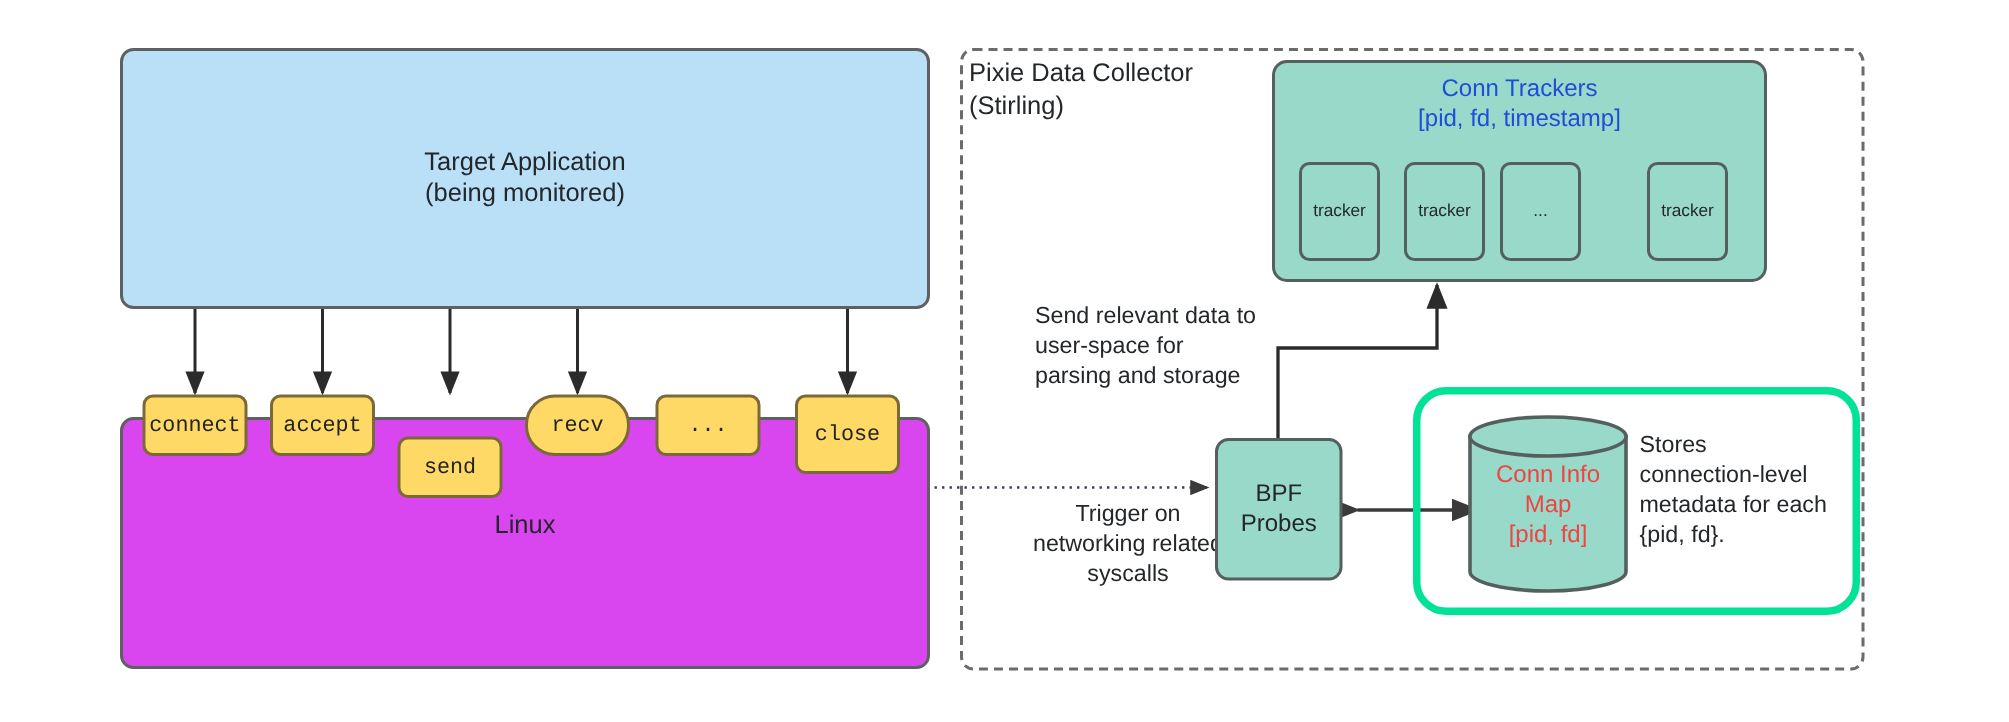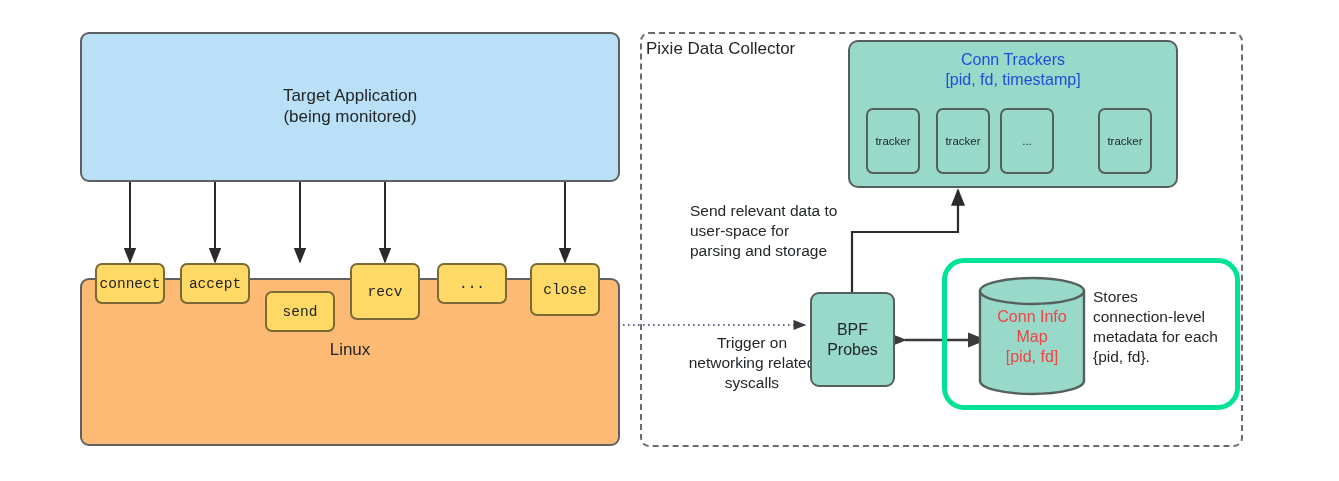--- a/index.html
+++ b/index.html
@@ -3,21 +3,21 @@
 <meta charset="utf-8">
 <title>Pixie Data Collector Architecture Diagram</title>
 <style>
   html,body{margin:0;padding:0;background:#ffffff;}
   body{font-family:"Liberation Sans",sans-serif;}
   #stage{position:relative;width:1339px;height:481px;background:#ffffff;overflow:hidden;}
   .abs{position:absolute;box-sizing:border-box;}
   .ctr{display:flex;align-items:center;justify-content:center;text-align:center;}
   .node{border:2px solid #5e6061;border-radius:9px;color:#23272a;line-height:1.22;}
   .app-box{background:#b9e0f7;font-size:17px;}
-  .linux-box{background:#fdba74;font-size:17px;}
+  .linux-box{background:#d946ef;font-size:17px;}
   .syscall{background:#ffd966;border:2px solid #7a6a38;border-radius:7px;
            font-family:"Liberation Mono",monospace;font-size:14.5px;color:#232323;}
   .teal{background:#99d9ca;border:2px solid #55605e;}
   .tracker{background:#99d9ca;border:2px solid #55605e;border-radius:7px;font-size:11.5px;color:#23272a;}
   .label{color:#23272a;font-size:15.5px;line-height:1.30;}
   .dashed-panel{border:2.5px dashed #6b6b6b;border-radius:9px;background:transparent;}
   .green-panel{border:5px solid #00e396;border-radius:22px;background:transparent;}
   svg{position:absolute;left:0;top:0;width:1339px;height:481px;overflow:visible;}
   .cyl-label{font-size:16px;color:#ef4444;line-height:1.26;text-align:center;}
 </style>
@@ -54,52 +54,53 @@
       <path d="M385,304 L385,325"></path>
       <path d="M565,304 L565,325"></path>
       <path d="M128,325 L805,325" marker-end="url(#arrow-sm)"></path>
     </g>
 
     <path d="M852,292 L852,232 L958,232 L958,190" stroke="#2b2b2b" stroke-width="2.2" fill="none" marker-end="url(#arrow)"></path>
 
     <line x1="905" y1="340" x2="985" y2="340" stroke="#3a3a3a" stroke-width="2.4" marker-end="url(#arrow-left)" marker-start="url(#arrow-left)"></line>
   </svg>
 
-  <div class="abs node app-box ctr" style="left:80px;top:32px;width:540px;height:150px;flex-direction:column;">
+  <div class="abs node app-box ctr" style="left:80px;top:32px;width:540px;height:174px;flex-direction:column;">
     <div>Target Application</div>
     <div>(being monitored)</div>
   </div>
 
   <div class="abs node linux-box" style="left:80px;top:278px;width:540px;height:168px;">
     <div class="abs ctr" style="left:0;top:60px;width:100%;">Linux</div>
   </div>
 
   <div class="abs syscall ctr" style="left:95px;top:263px;width:70px;height:41px;">
     <span>connect</span>
   </div>
   <div class="abs syscall ctr" style="left:180px;top:263px;width:70px;height:41px;">
     <span>accept</span>
   </div>
   <div class="abs syscall ctr" style="left:265px;top:263px;width:70px;height:41px;margin-top:28px;">
     <span>send</span>
   </div>
-  <div class="abs syscall ctr" style="left:350px;top:263px;width:70px;height:57px;">
+  <div class="abs syscall ctr" style="left:350px;top:263px;width:70px;height:41px;border-radius:20px;">
     <span>recv</span>
   </div>
   <div class="abs syscall ctr" style="left:437px;top:263px;width:70px;height:41px;">
     <span>...</span>
   </div>
   <div class="abs syscall ctr" style="left:530px;top:263px;width:70px;height:53px;">
     <span>close</span>
   </div>
 
   <div class="abs dashed-panel" style="left:640px;top:32px;width:603px;height:415px;"></div>
 
   <div class="abs label" style="left:646px;top:38px;width:240px;font-size:17px;">
     <div>Pixie Data Collector</div>
+    <div>(Stirling)</div>
   </div>
 
   <div class="abs node teal" style="left:848px;top:40px;width:330px;height:148px;border-radius:10px;">
     <div class="abs ctr" style="left:0;top:8px;width:100%;flex-direction:column;font-size:16px;color:#1d4ed8;line-height:1.28;">
       <div>Conn Trackers</div>
       <div>[pid, fd, timestamp]</div>
     </div>
 
     <div class="abs tracker ctr" style="left:16px;top:66px;width:54px;height:66px;">
       <span>tracker</span>

